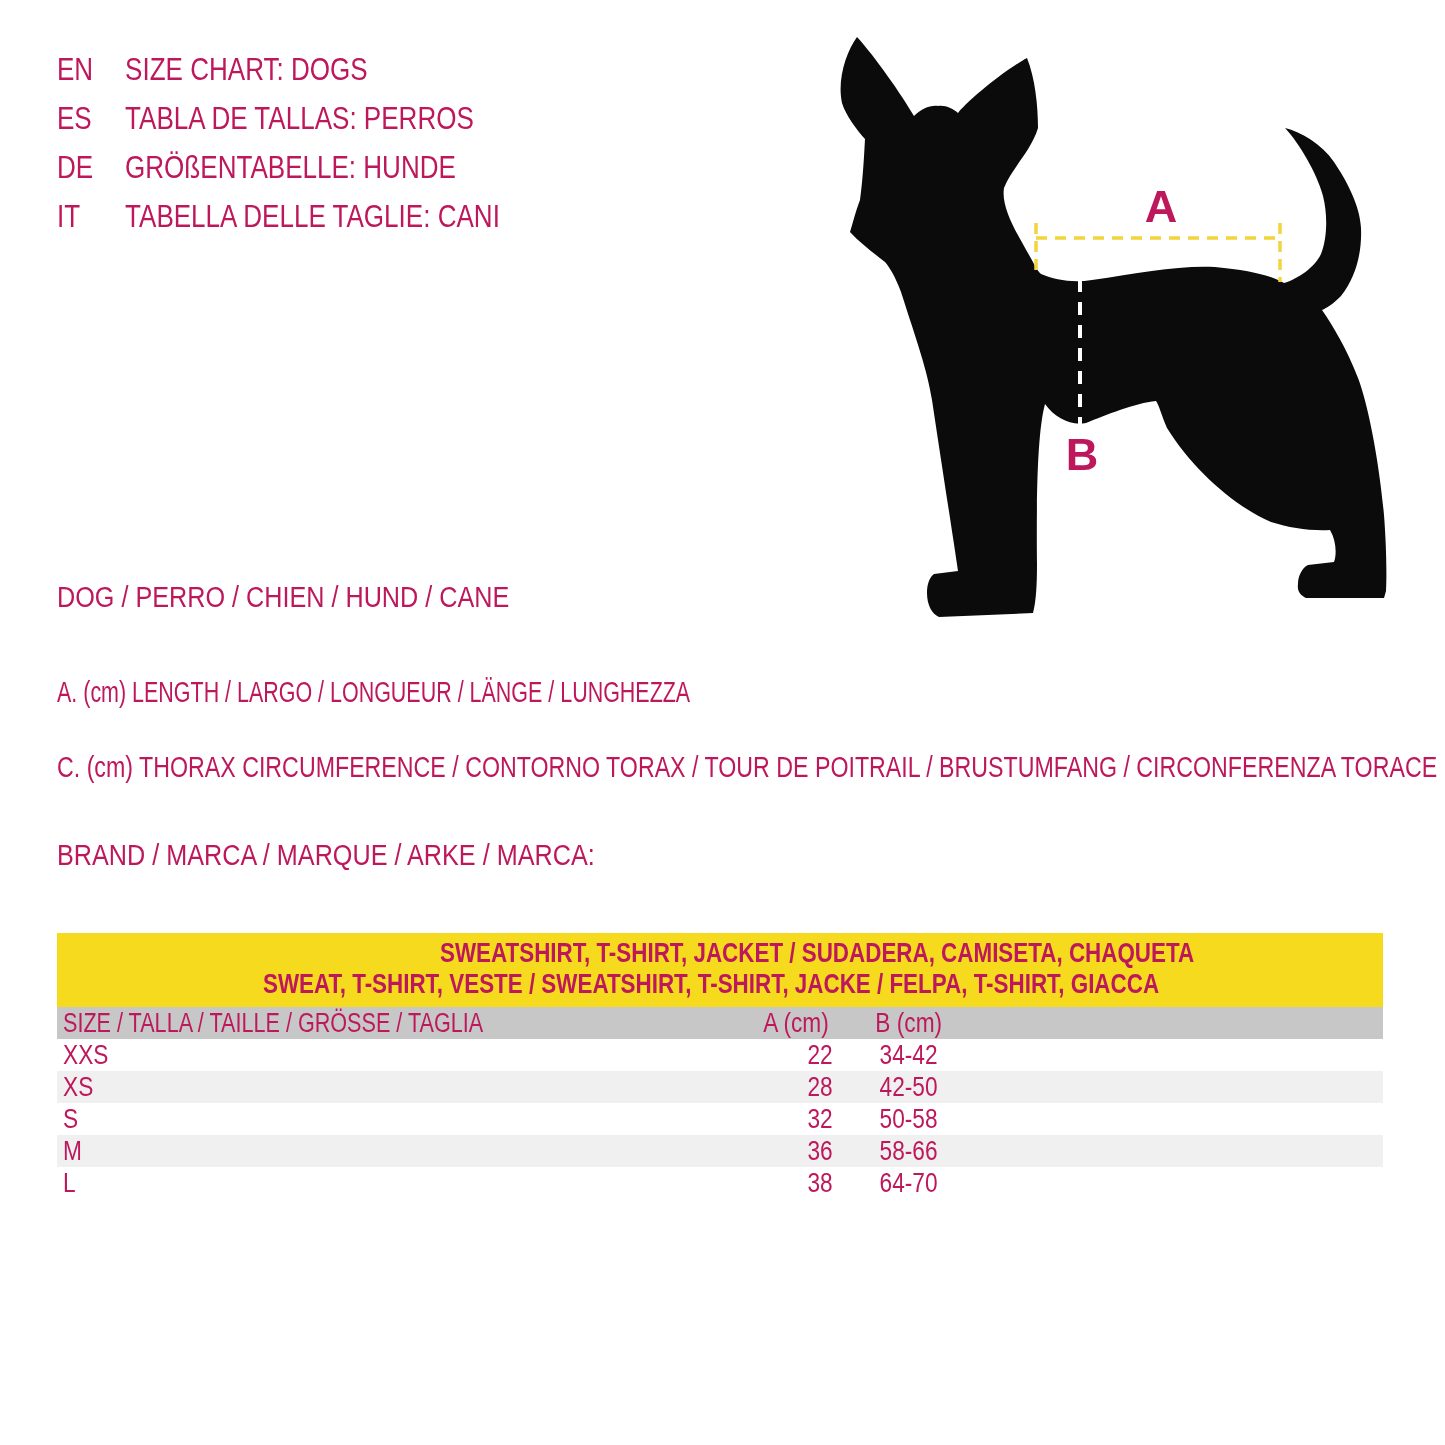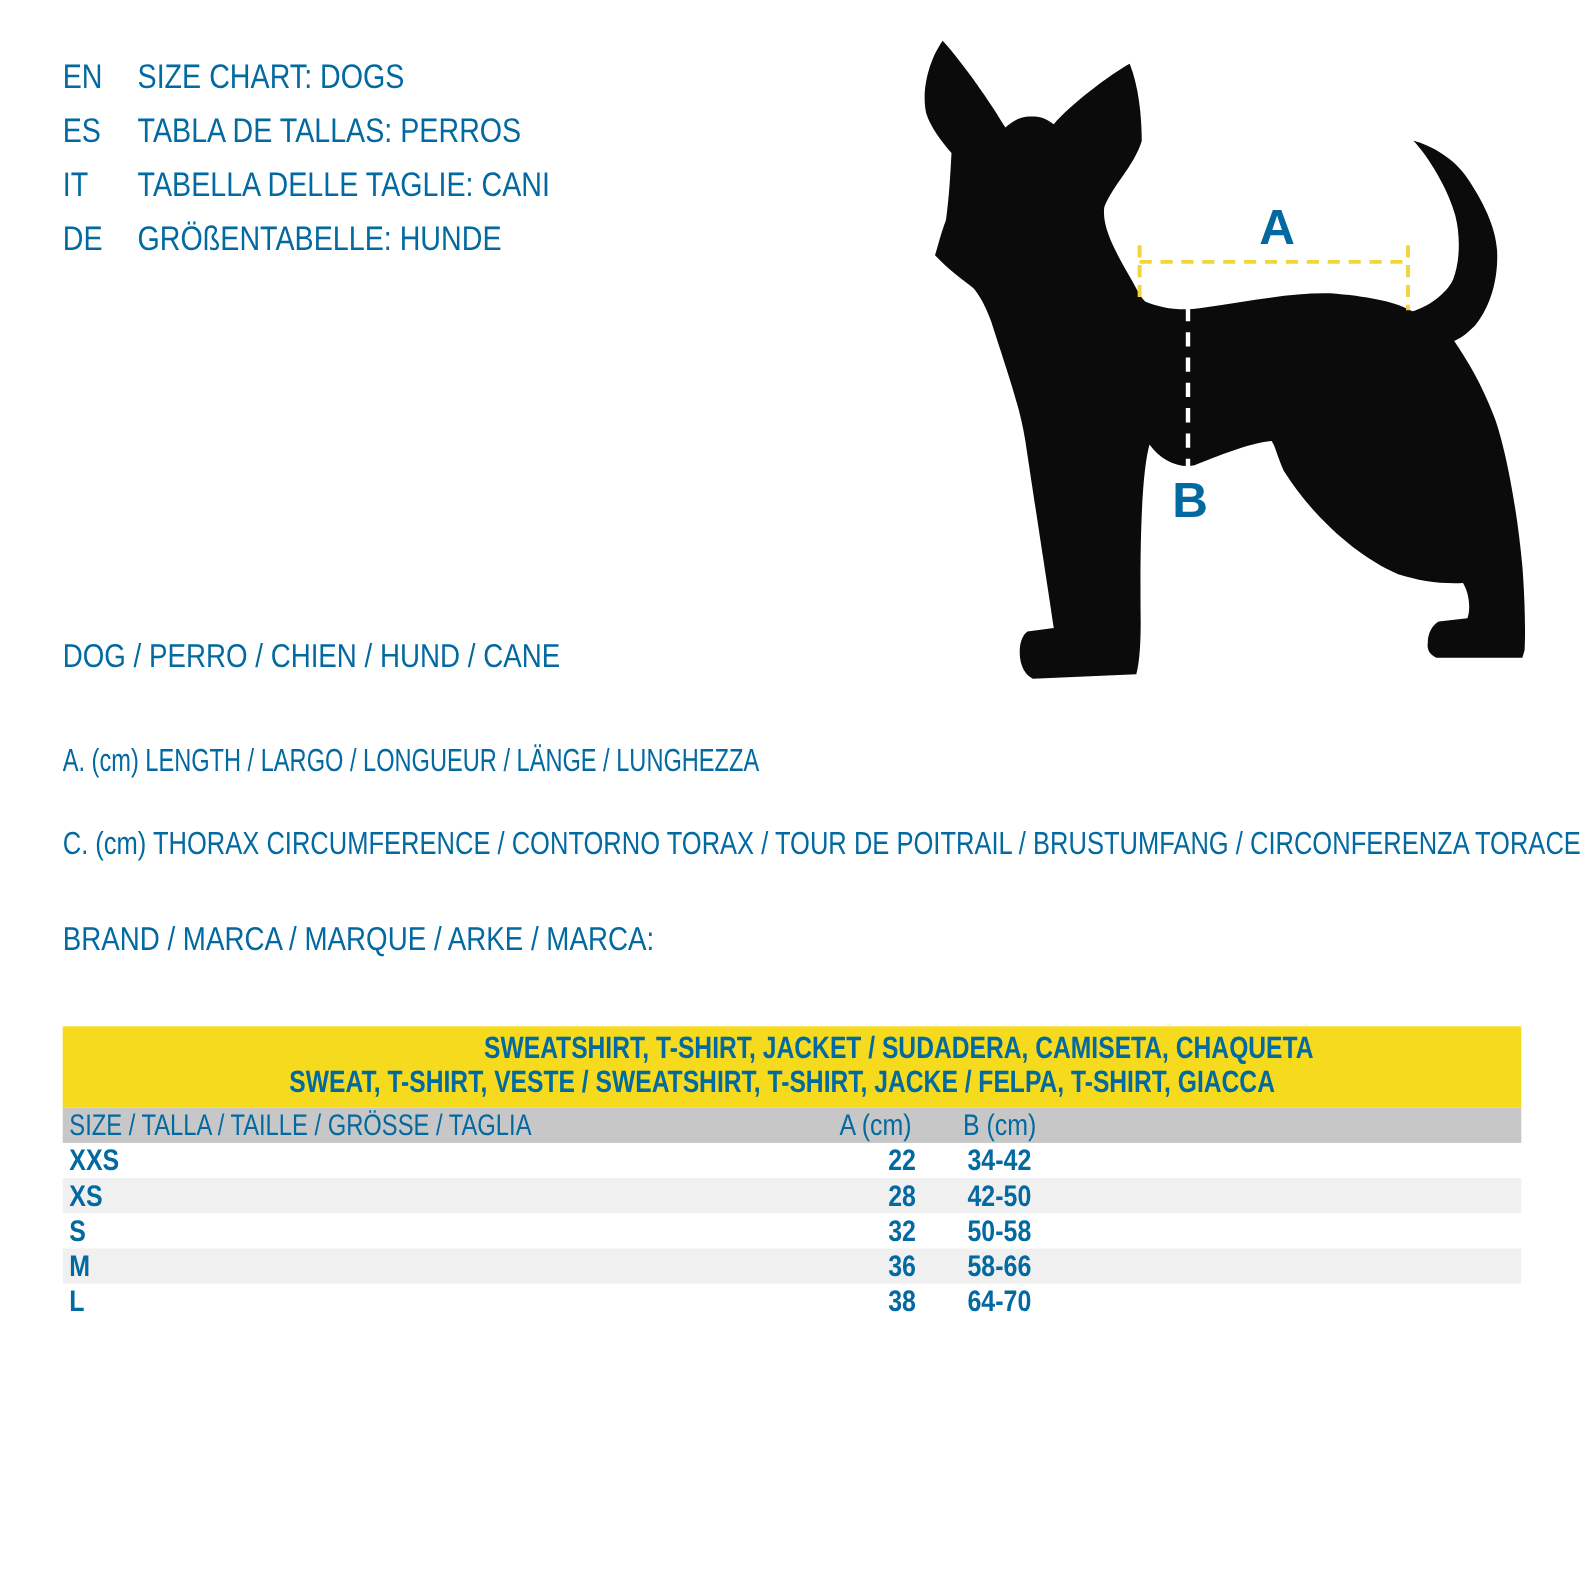--- a/index.html
+++ b/index.html
@@ -1,18 +1,18 @@
 <!DOCTYPE html>
 <html><head>
 <meta charset="utf-8">
 <style>
   html,body{margin:0;padding:0;background:#ffffff;}
   .canvas{
     position:relative;width:1445px;height:1445px;background:#ffffff;
-    font-family:"Liberation Sans", sans-serif;color:#0369a1;overflow:hidden;
+    font-family:"Liberation Sans", sans-serif;color:#be185d;overflow:hidden;
   }
   .cond{display:inline-block;transform:scaleX(0.84);transform-origin:0 50%;white-space:nowrap;}
   .cond-74{display:inline-block;transform:scaleX(0.74);transform-origin:0 50%;white-space:nowrap;}
   .cond-80{display:inline-block;transform:scaleX(0.80);transform-origin:0 50%;white-space:nowrap;}
   .cond-c{display:inline-block;transform:scaleX(0.84);transform-origin:50% 50%;white-space:nowrap;}
 
   
   .lang-block{position:absolute;left:57px;top:45px;}
   .lang-row{height:49px;line-height:49px;font-size:31px;}
   .lang-code{display:inline-block;width:81px;}
@@ -24,43 +24,43 @@
   .dog-svg{position:absolute;left:830px;top:25px;}
   .diagram-label{position:absolute;width:70px;text-align:center;font-weight:bold;font-size:45px;line-height:45px;}
   .label-a{left:1126px;top:184px;}
   .label-b{left:1047px;top:432px;}
 
   
   .size-table{position:absolute;left:57px;top:933px;width:1326px;}
   .band{background:#F5DA1E;height:70px;padding:4px 0 0 6px;}
   .band-line{font-size:28px;line-height:31px;font-weight:bold;text-align:right;}
   .thead{position:relative;background:#C7C7C7;height:32px;font-size:27px;line-height:32px;}
-  .trow{position:relative;height:32px;font-size:27px;line-height:32px;font-weight:bold;}
+  .trow{position:relative;height:32px;font-size:27px;line-height:32px;}
   .trow.alt{background:#F0F0F0;}
   .cell-size{position:absolute;left:6px;top:0;}
   .cell-a{position:absolute;left:578px;width:200px;top:0;text-align:right;}
   .cell-b{position:absolute;left:752px;width:200px;top:0;text-align:center;}
 </style>
 </head>
 <body>
 
 <div class="canvas">
 
   <div class="lang-block">
     <div class="lang-row">
       <span class="cond"><span class="lang-code">EN</span><span>SIZE CHART: DOGS</span></span>
     </div>
     <div class="lang-row">
       <span class="cond"><span class="lang-code">ES</span><span>TABLA DE TALLAS: PERROS</span></span>
     </div>
     <div class="lang-row">
-      <span class="cond"><span class="lang-code">IT</span><span>TABELLA DELLE TAGLIE: CANI</span></span>
+      <span class="cond"><span class="lang-code">DE</span><span>GRÖßENTABELLE: HUNDE</span></span>
     </div>
     <div class="lang-row">
-      <span class="cond"><span class="lang-code">DE</span><span>GRÖßENTABELLE: HUNDE</span></span>
+      <span class="cond"><span class="lang-code">IT</span><span>TABELLA DELLE TAGLIE: CANI</span></span>
     </div>
   </div>
 
   <svg class="dog-svg" width="570" height="600" viewBox="0 0 570 600">
     <path fill="#0b0b0b" d="
       M 20 207
       C 23 198 25 188 30 175
       C 33 153 34 132 35 114
       C 27 105 16 91 12 78
       C 7 55 16 27 27 12

